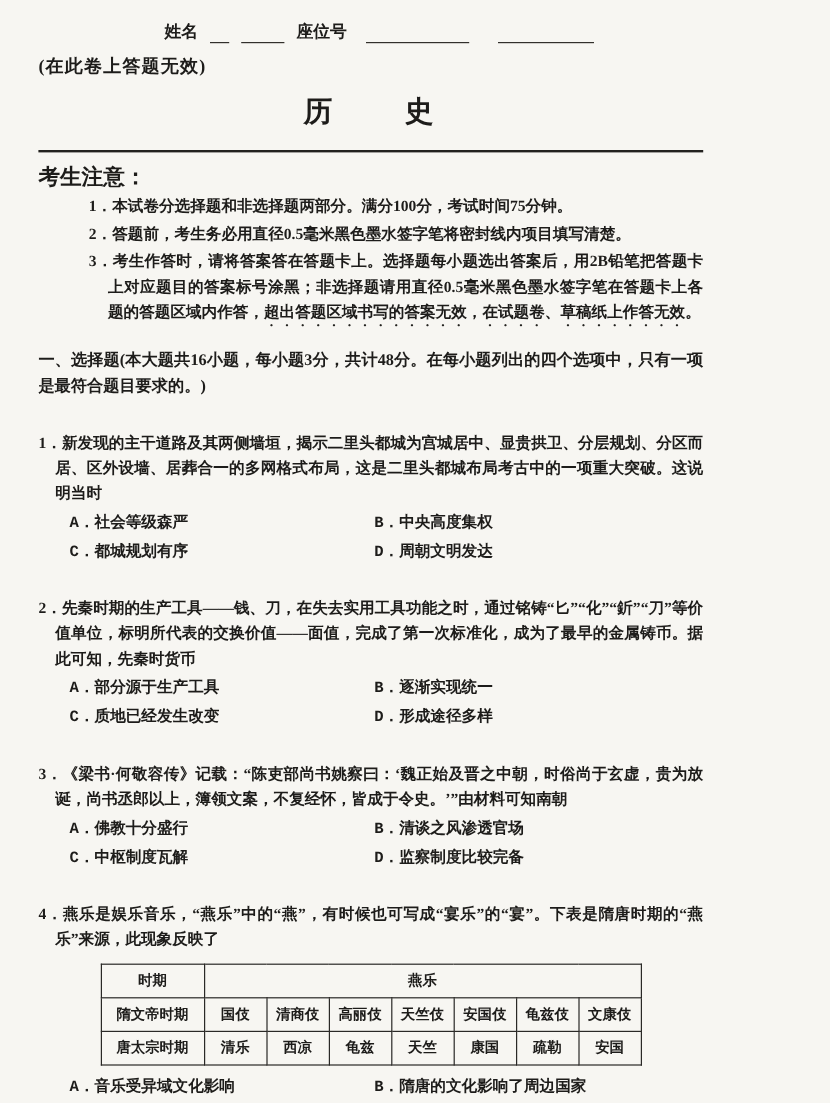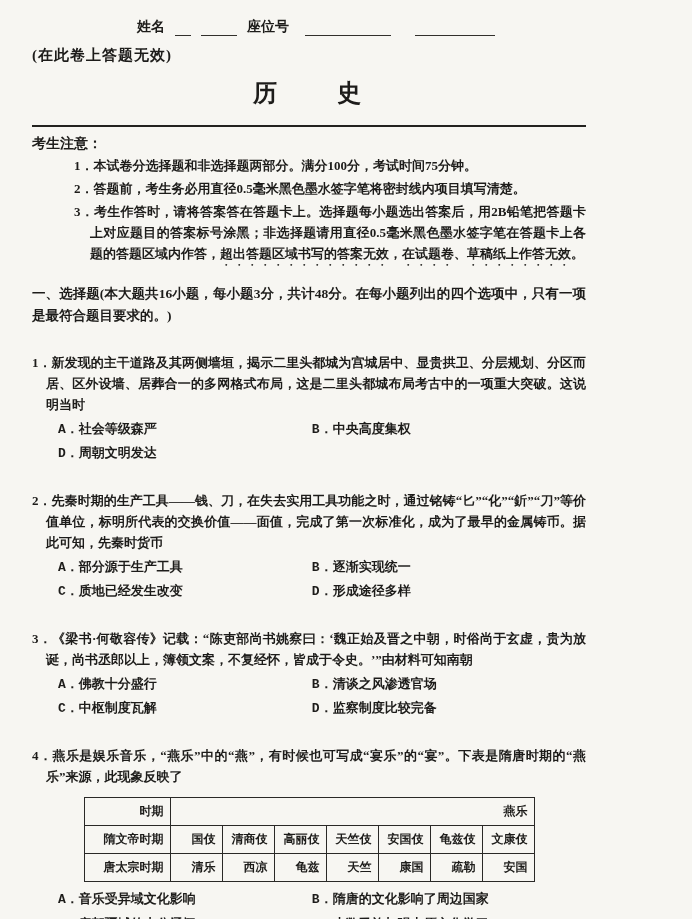--- a/index.html
+++ b/index.html
@@ -30,21 +30,21 @@
   }
 
   .title {
     text-align:center; font-size:24px; font-weight:700;
     margin-top:12px; letter-spacing:4px;
   }
 
   .rule { border:none; border-top:2.5px solid #23221f; margin:16px 0 8px 0; }
 
   
-  .notice-heading { font-size:14px; font-weight:700; margin-top:4px; }
+  .notice-heading { font-size:18px; font-weight:700; margin-top:4px; }
   .notice-item {
     font-size:13px; line-height:1.62; text-align:justify;
     margin-left:42px; padding-left:16px; text-indent:-16px;
     margin-top:2px; font-weight:600;
   }
   .emph {
     font-weight:700;
     -webkit-text-emphasis:filled dot #23221f;
     text-emphasis:filled dot #23221f;
     -webkit-text-emphasis-position:under left;
@@ -66,21 +66,21 @@
     padding-left:26px; margin-top:3px;
     font-size:13px; line-height:1.85; font-weight:600;font-family:Liberation Mono, monospace;
   }
 
   
   .yanyue-table {
     border-collapse:collapse; margin:10px auto 6px auto;
     font-size:12px; font-weight:600; text-align:center;
   }
   .yanyue-table td {
-    border:1.4px solid #2a2927; padding:5px 6px; min-width:52px;text-align:right;
+    border:1.4px solid #2a2927; padding:5px 6px; min-width:52px;
   }
   .yanyue-table td.period-col { min-width:86px; }
 </style>
 </head>
 <body>
 
 <div class="page">
 
   <div class="header-row">
     <span>姓名</span>
@@ -104,20 +104,21 @@
     <div class="notice-item"><span>3．考生作答时，请将答案答在答题卡上。选择题每小题选出答案后，用2B铅笔把答题卡上对应题目的答案标号涂黑；非选择题请用直径0.5毫米黑色墨水签字笔在答题卡上各题的答题区域内作答，</span><span class="emph">超出答题区域书写的答案无效，在试题卷、草稿纸上作答无效。</span></div>
   </div>
 
   <div class="section-heading">一、选择题(本大题共16小题，每小题3分，共计48分。在每小题列出的四个选项中，只有一项是最符合题目要求的。)</div>
 
   <div class="question">
     <p class="stem">1．新发现的主干道路及其两侧墙垣，揭示二里头都城为宫城居中、显贵拱卫、分层规划、分区而居、区外设墙、居葬合一的多网格式布局，这是二里头都城布局考古中的一项重大突破。这说明当时</p>
     <div class="options">
       <span class="opt">A．社会等级森严</span>
       <span class="opt">B．中央高度集权</span>
+      <span class="opt">C．都城规划有序</span>
       <span class="opt">D．周朝文明发达</span>
     </div>
   </div>
 
   <div class="question">
     <p class="stem">2．先秦时期的生产工具——钱、刀，在失去实用工具功能之时，通过铭铸“匕”“化”“釿”“刀”等价值单位，标明所代表的交换价值——面值，完成了第一次标准化，成为了最早的金属铸币。据此可知，先秦时货币</p>
     <div class="options">
       <span class="opt">A．部分源于生产工具</span>
       <span class="opt">B．逐渐实现统一</span>
       <span class="opt">C．质地已经发生改变</span>

